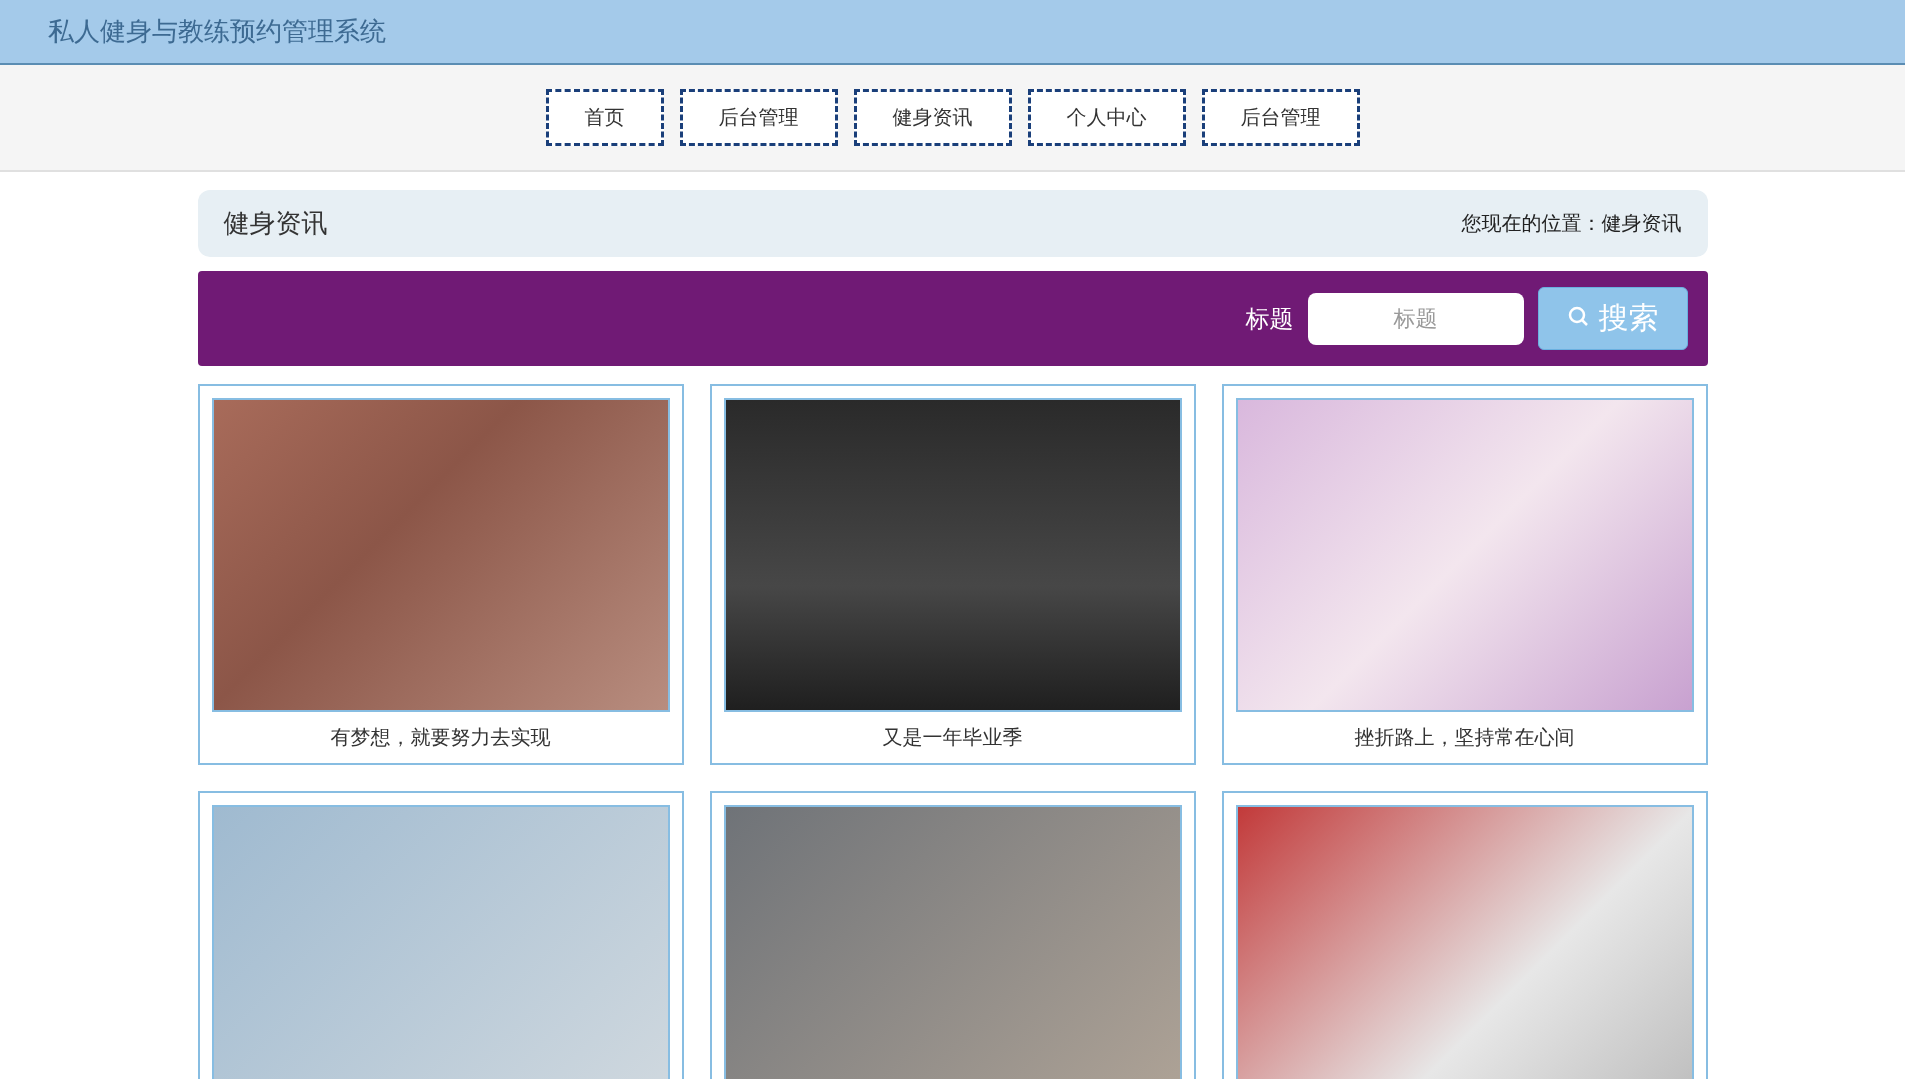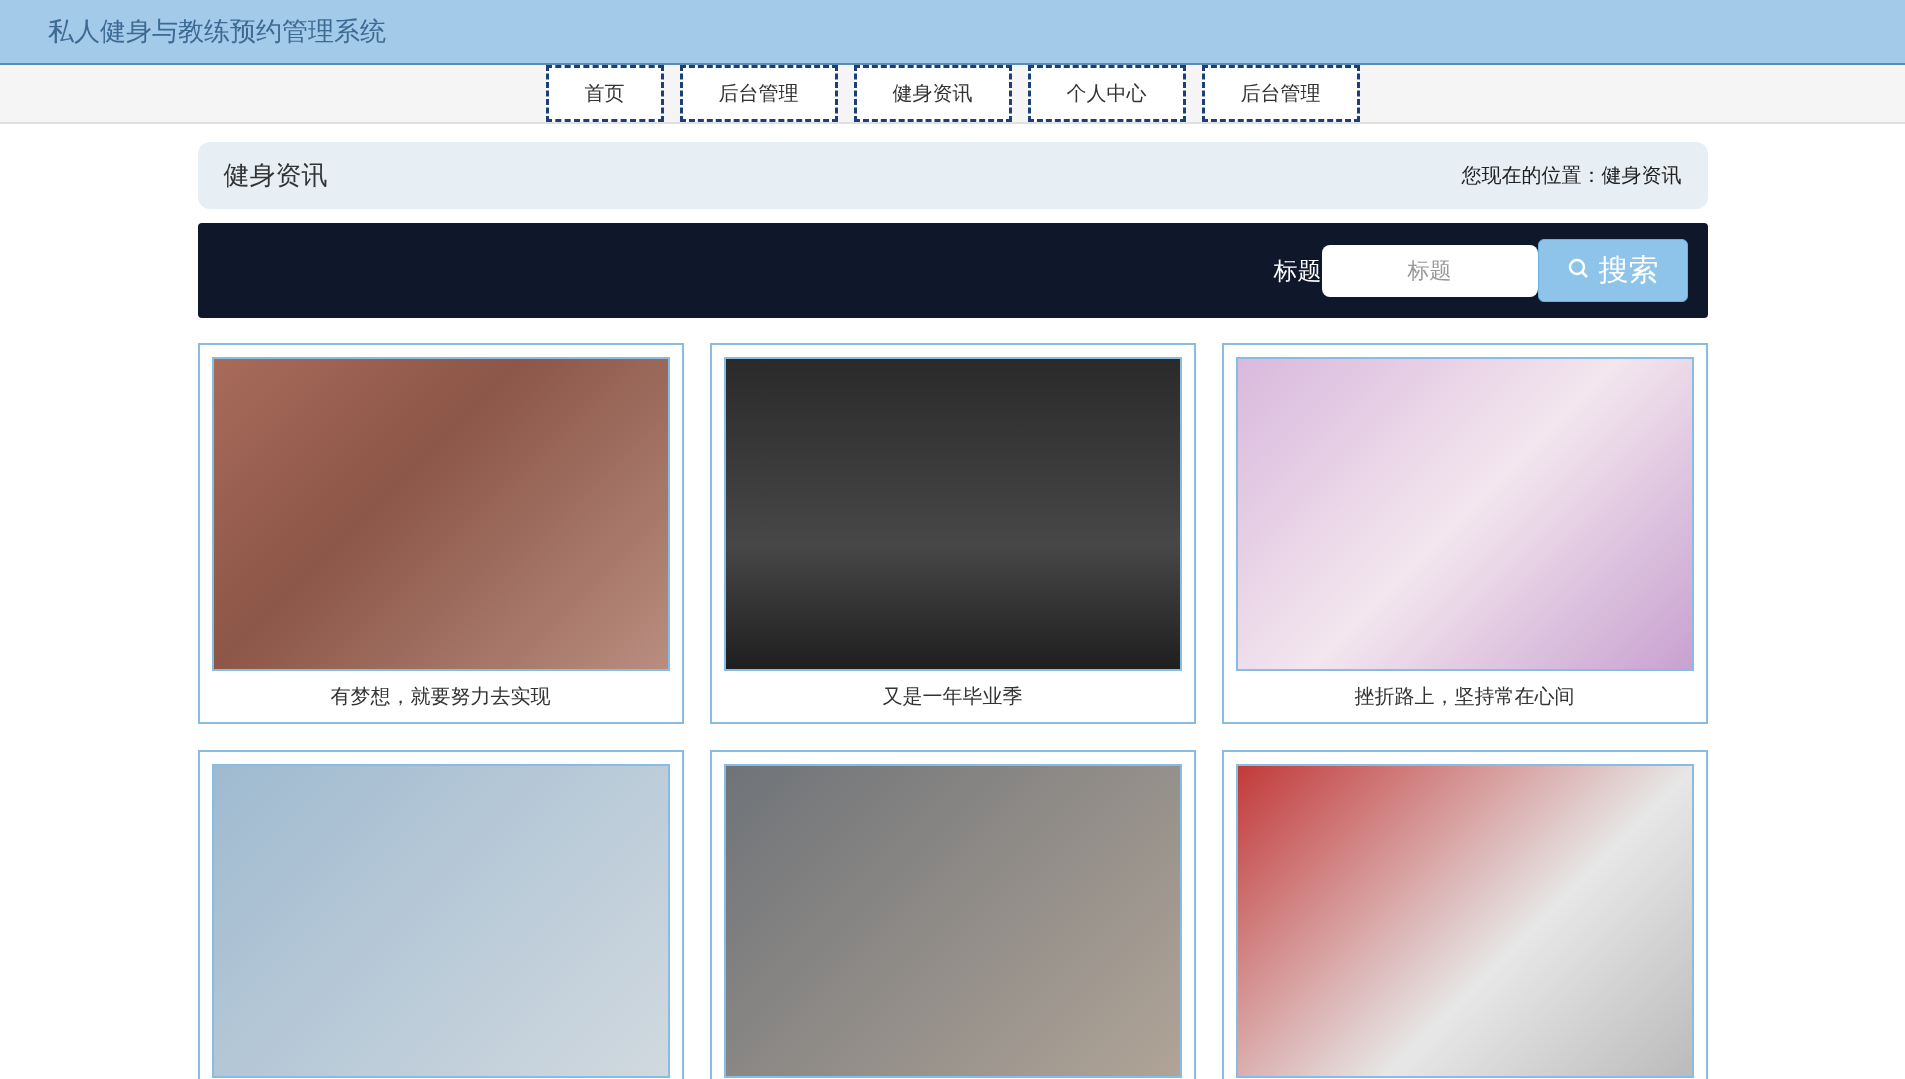--- a/index.html
+++ b/index.html
@@ -17,21 +17,21 @@
       border-bottom: 2px solid #5b8db3;
     }
     .header-title {
       font-size: 26px;
       color: #3d6a92;
       font-weight: 400;
     }
     .nav-wrapper {
       background: #f5f5f5;
       border-bottom: 2px solid #e0e0e0;
-      padding: 0 0;
+      padding: 24px 0;
     }
     .nav {
       display: flex;
       justify-content: center;
       gap: 16px;
     }
     .nav-item {
       border: 3px dashed #1a3f7a;
       background: #fff;
       padding: 12px 36px;
@@ -56,27 +56,28 @@
     }
     .breadcrumb-title {
       font-size: 26px;
       color: #333;
     }
     .breadcrumb-right {
       font-size: 20px;
       color: #222;
     }
     .search-bar {
-      background: #0f172a;
+      background: #701a75;
       border-radius: 4px;
       padding: 16px 20px;
       display: flex;
       justify-content: flex-end;
       align-items: center;
-      margin-bottom: 25px;
+      gap: 14px;
+      margin-bottom: 18px;
     }
     .search-label {
       color: #fff;
       font-size: 24px;
     }
     .search-input {
       width: 216px;
       height: 52px;
       border-radius: 8px;
       border: none;

